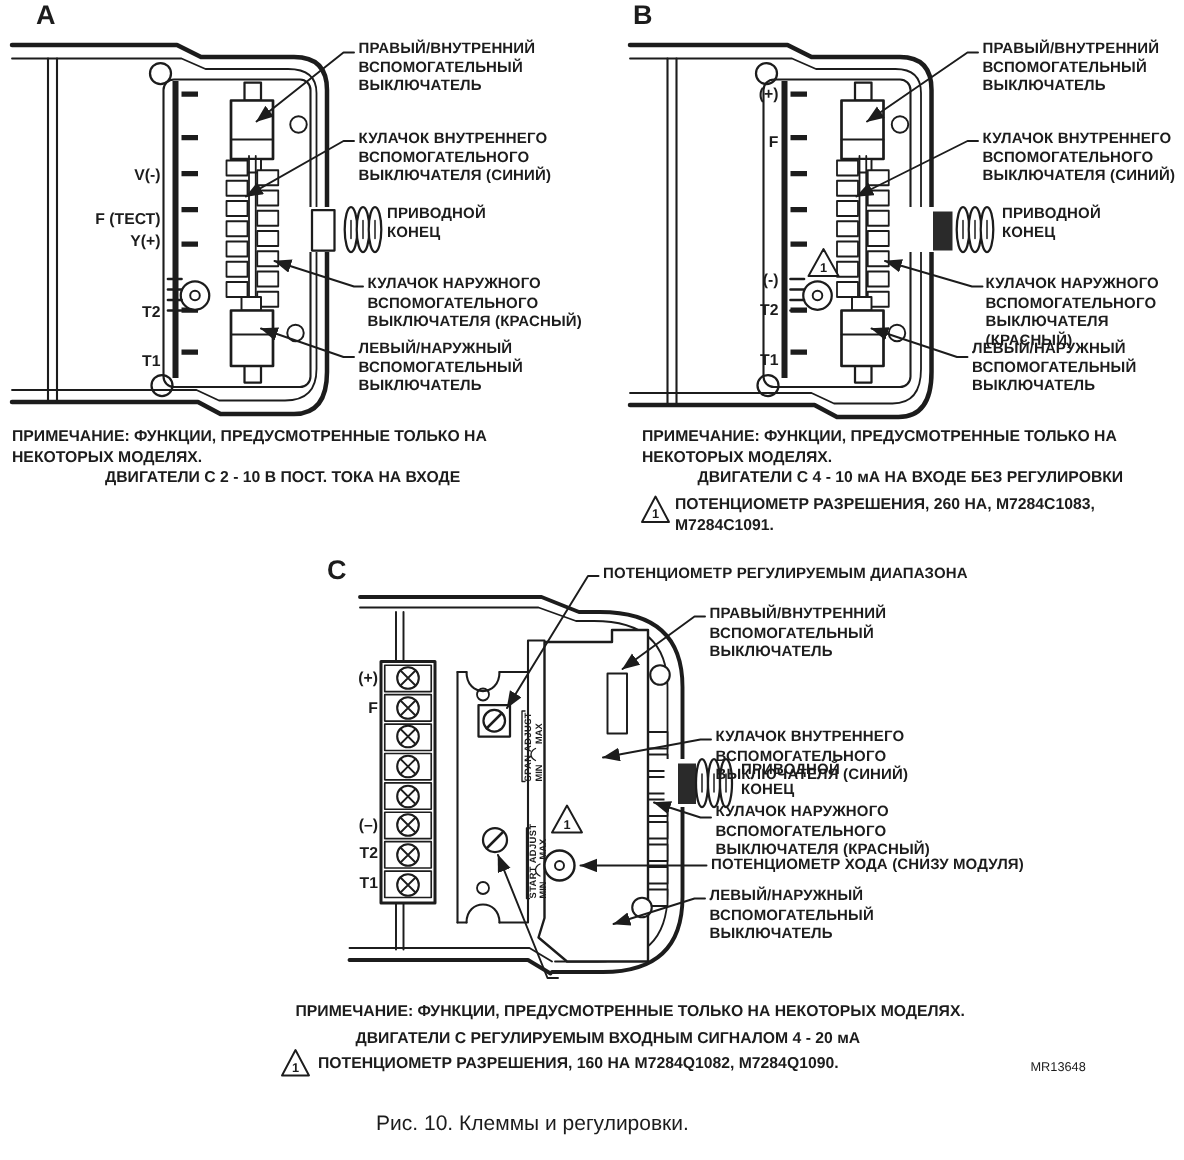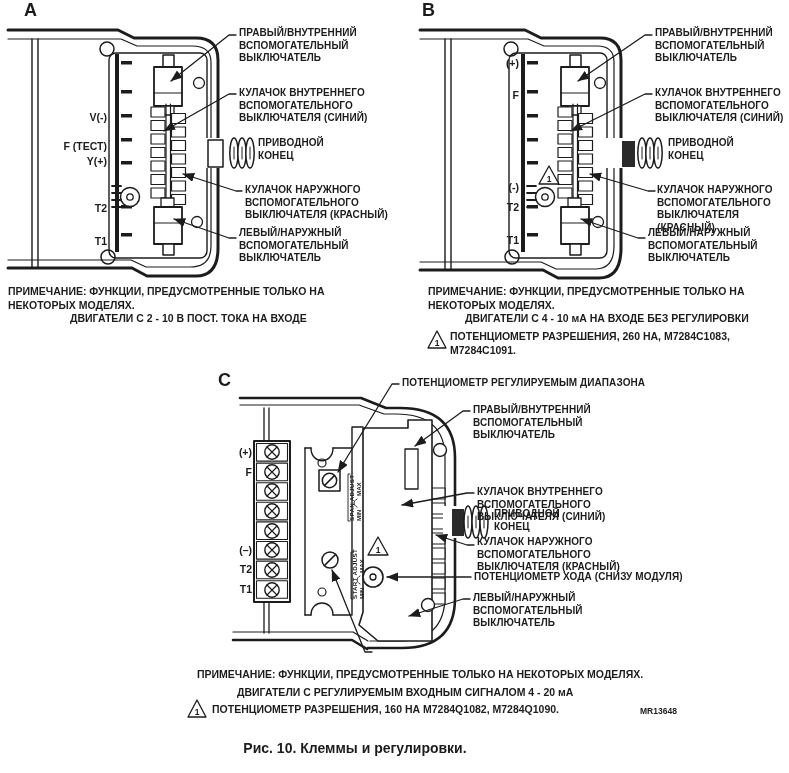--- a/index.html
+++ b/index.html
@@ -4,22 +4,22 @@
 <style>
   html,body{margin:0;padding:0;background:#fff;}
   .page{position:relative;width:789px;height:773px;background:#fff;overflow:hidden;
         font-family:"Liberation Sans","DejaVu Sans",sans-serif;color:#1c1c1c;}
   .art{position:absolute;left:0;top:0;}
   .abs{position:absolute;}
   .pl{font-size:18px;font-weight:700;}
   .co{font-size:10px;line-height:12.5px;font-weight:700;white-space:pre-line;letter-spacing:.1px;}
   .tm{font-size:10.5px;font-weight:700;width:60px;text-align:right;}
   .nt{font-size:10.5px;line-height:13.5px;font-weight:700;white-space:pre-line;}
-  .fc{font-size:8.5px;font-weight:700;}
-  .cap{font-size:14px;font-weight:700;width:710px;text-align:center;}
+  .fc{font-size:8.5px;font-weight:400;margin-left:47px;}
+  .cap{font-size:14px;font-weight:400;width:710px;text-align:center;}
   svg text{font-family:"Liberation Sans","DejaVu Sans",sans-serif;fill:#1c1c1c;}
 </style>
 </head>
 <body>
 
 <div class="page">
 
 <svg class="art" width="789" height="773" viewBox="0 0 789 773">
   <defs>
     <marker id="ah" markerWidth="10" markerHeight="8" refX="8.6" refY="3.5" orient="auto">

